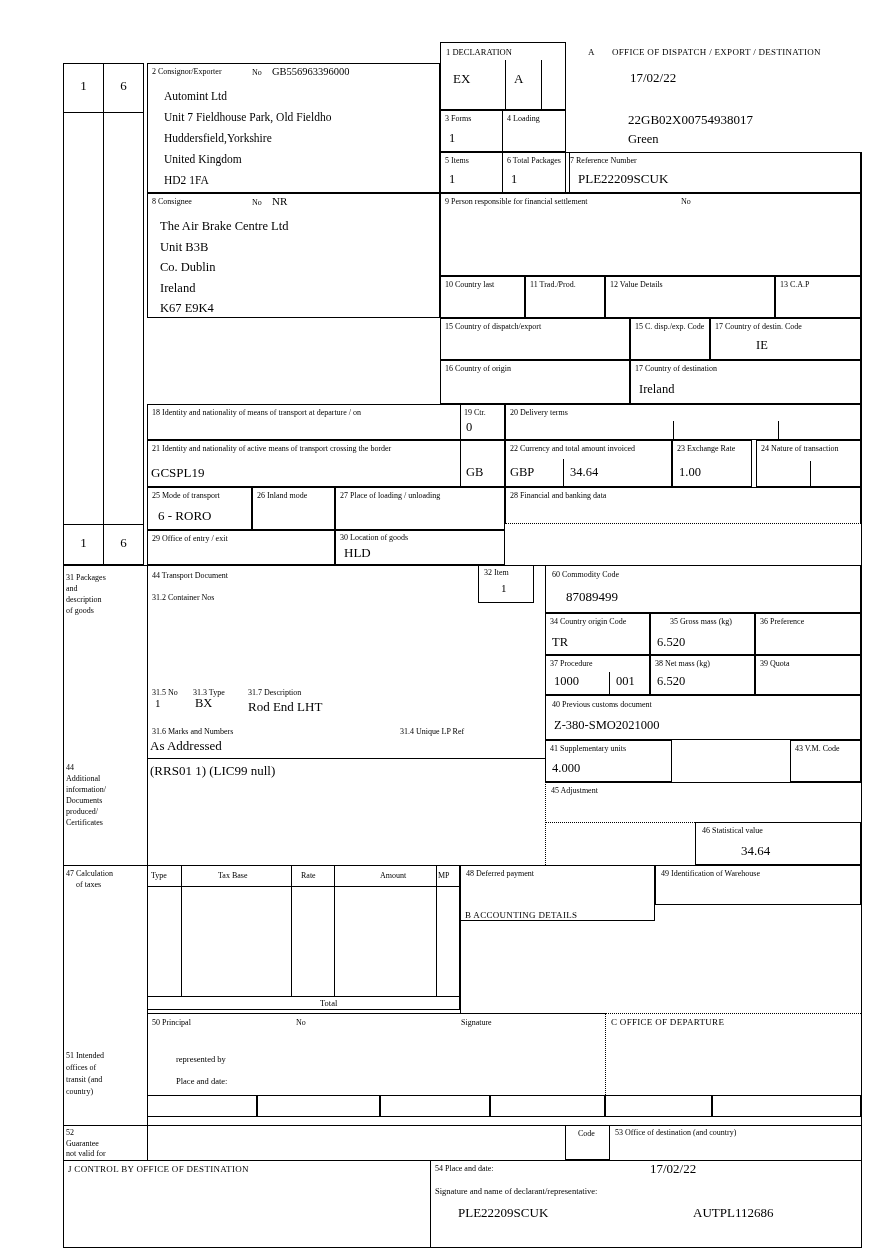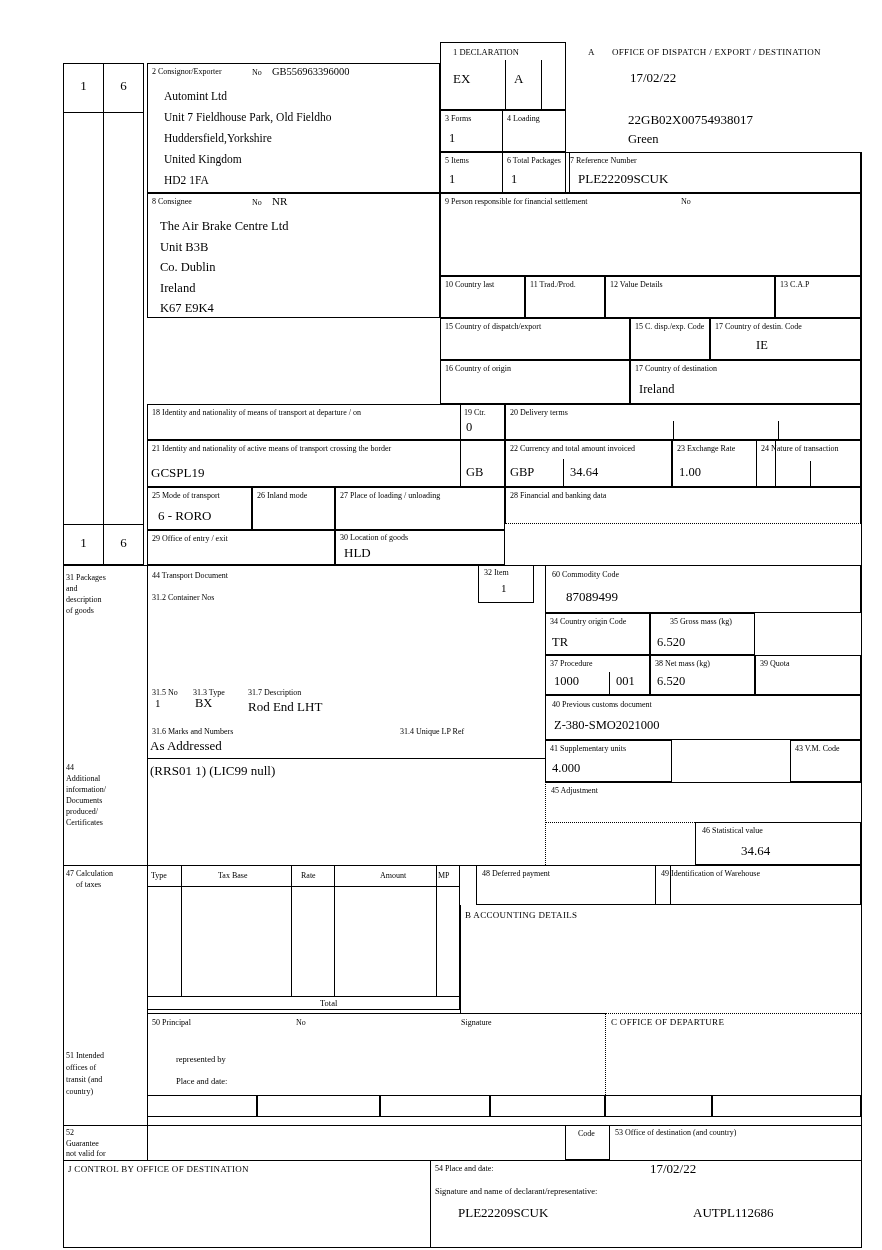--- a/index.html
+++ b/index.html
@@ -29,21 +29,21 @@
 <div class="page">
 
   <div class="box cnum" style="left:63px;top:63px;width:41px;height:50px">1</div>
   <div class="box cnum" style="left:103px;top:63px;width:41px;height:50px">6</div>
   <div class="box" style="left:63px;top:112px;width:41px;height:413px"></div>
   <div class="box" style="left:103px;top:112px;width:41px;height:413px"></div>
   <div class="box cnum2" style="left:63px;top:524px;width:41px;height:41px">1</div>
   <div class="box cnum2" style="left:103px;top:524px;width:41px;height:41px">6</div>
 
   <div class="box" style="left:440px;top:42px;width:126px;height:68px">
-    <div class="a l9" style="left:12px;top:4px">1 DECLARATION</div>
+    <div class="a l9" style="left:5px;top:4px">1 DECLARATION</div>
     <div class="a" style="left:12px;top:28px;font-size:13px">EX</div>
     <div class="vl" style="left:64px;top:17px;height:50px"></div>
     <div class="a" style="left:73px;top:28px;font-size:13px">A</div>
     <div class="vl" style="left:100px;top:17px;height:50px"></div>
   </div>
 
   <div class="a sec" style="left:588px;top:47px">A</div>
   <div class="a sec" style="left:612px;top:47px">OFFICE OF DISPATCH / EXPORT / DESTINATION</div>
   <div class="a val" style="left:630px;top:70px;font-size:13px">17/02/22</div>
   <div class="a" style="left:628px;top:112px;font-size:13px">22GB02X00754938017</div>
@@ -147,21 +147,21 @@
   </div>
   <div class="box" style="left:460px;top:440px;width:45px;height:47px">
     <div class="a val" style="left:5px;top:24px">GB</div>
   </div>
   <div class="box" style="left:505px;top:440px;width:167px;height:47px">
     <div class="a lbl" style="left:4px;top:3px">22 Currency and total amount invoiced</div>
     <div class="a val" style="left:4px;top:24px">GBP</div>
     <div class="vl" style="left:57px;top:18px;height:28px"></div>
     <div class="a val" style="left:64px;top:24px">34.64</div>
   </div>
-  <div class="box" style="left:672px;top:440px;width:104px;height:47px">
+  <div class="box" style="left:672px;top:440px;width:80px;height:47px">
     <div class="a lbl" style="left:4px;top:3px">23 Exchange Rate</div>
     <div class="a val" style="left:6px;top:24px">1.00</div>
   </div>
   <div class="box" style="left:756px;top:440px;width:105px;height:47px">
     <div class="a lbl" style="left:4px;top:3px">24 Nature of transaction</div>
     <div class="vl" style="left:53px;top:20px;height:26px"></div>
   </div>
 
   <div class="box" style="left:147px;top:487px;width:105px;height:43px">
     <div class="a lbl" style="left:4px;top:3px">25 Mode of transport</div>
@@ -219,20 +219,23 @@
     <div class="a" style="left:20px;top:23px;font-size:13px">87089499</div>
   </div>
   <div class="box" style="left:545px;top:613px;width:105px;height:42px">
     <div class="a lbl" style="left:4px;top:3px">34 Country origin Code</div>
     <div class="a val" style="left:6px;top:21px">TR</div>
   </div>
   <div class="box" style="left:650px;top:613px;width:105px;height:42px">
     <div class="a lbl" style="left:19px;top:3px">35 Gross mass (kg)</div>
     <div class="a val" style="left:6px;top:21px">6.520</div>
   </div>
+  <div class="box" style="left:755px;top:613px;width:106px;height:42px">
+    <div class="a lbl" style="left:4px;top:3px">36 Preference</div>
+  </div>
   <div class="box" style="left:545px;top:655px;width:105px;height:40px">
     <div class="a lbl" style="left:4px;top:3px">37 Procedure</div>
     <div class="a val" style="left:8px;top:18px">1000</div>
     <div class="vl" style="left:63px;top:16px;height:23px"></div>
     <div class="a val" style="left:70px;top:18px">001</div>
   </div>
   <div class="box" style="left:650px;top:655px;width:105px;height:40px">
     <div class="a lbl" style="left:4px;top:3px">38 Net mass (kg)</div>
     <div class="a val" style="left:6px;top:18px">6.520</div>
   </div>
@@ -284,21 +287,21 @@
     <div class="vl" style="left:288px;top:0;height:130px"></div>
     <div class="hl" style="left:0;top:130px;width:311px"></div>
     <div class="a lbl" style="left:3px;top:5px">Type</div>
     <div class="a lbl" style="left:70px;top:5px">Tax Base</div>
     <div class="a lbl" style="left:153px;top:5px">Rate</div>
     <div class="a lbl" style="left:232px;top:5px">Amount</div>
     <div class="a lbl" style="left:290px;top:5px">MP</div>
     <div class="a l9" style="left:172px;top:132px">Total</div>
   </div>
 
-  <div class="box" style="left:476px;top:865px;width:195px;height:40px">
+  <div class="box" style="left:460px;top:865px;width:195px;height:56px">
     <div class="a lbl" style="left:5px;top:3px">48 Deferred payment</div>
   </div>
   <div class="box" style="left:655px;top:865px;width:206px;height:40px">
     <div class="a lbl" style="left:5px;top:3px">49 Identification of Warehouse</div>
   </div>
   <div class="vl" style="left:460px;top:905px;height:108px"></div>
   <div class="a sec" style="left:465px;top:910px">B ACCOUNTING DETAILS</div>
 
   <div class="box" style="left:147px;top:1013px;width:458px;height:82px;border-right:none;border-bottom:none">
     <div class="a lbl" style="left:4px;top:4px">50 Principal</div>

